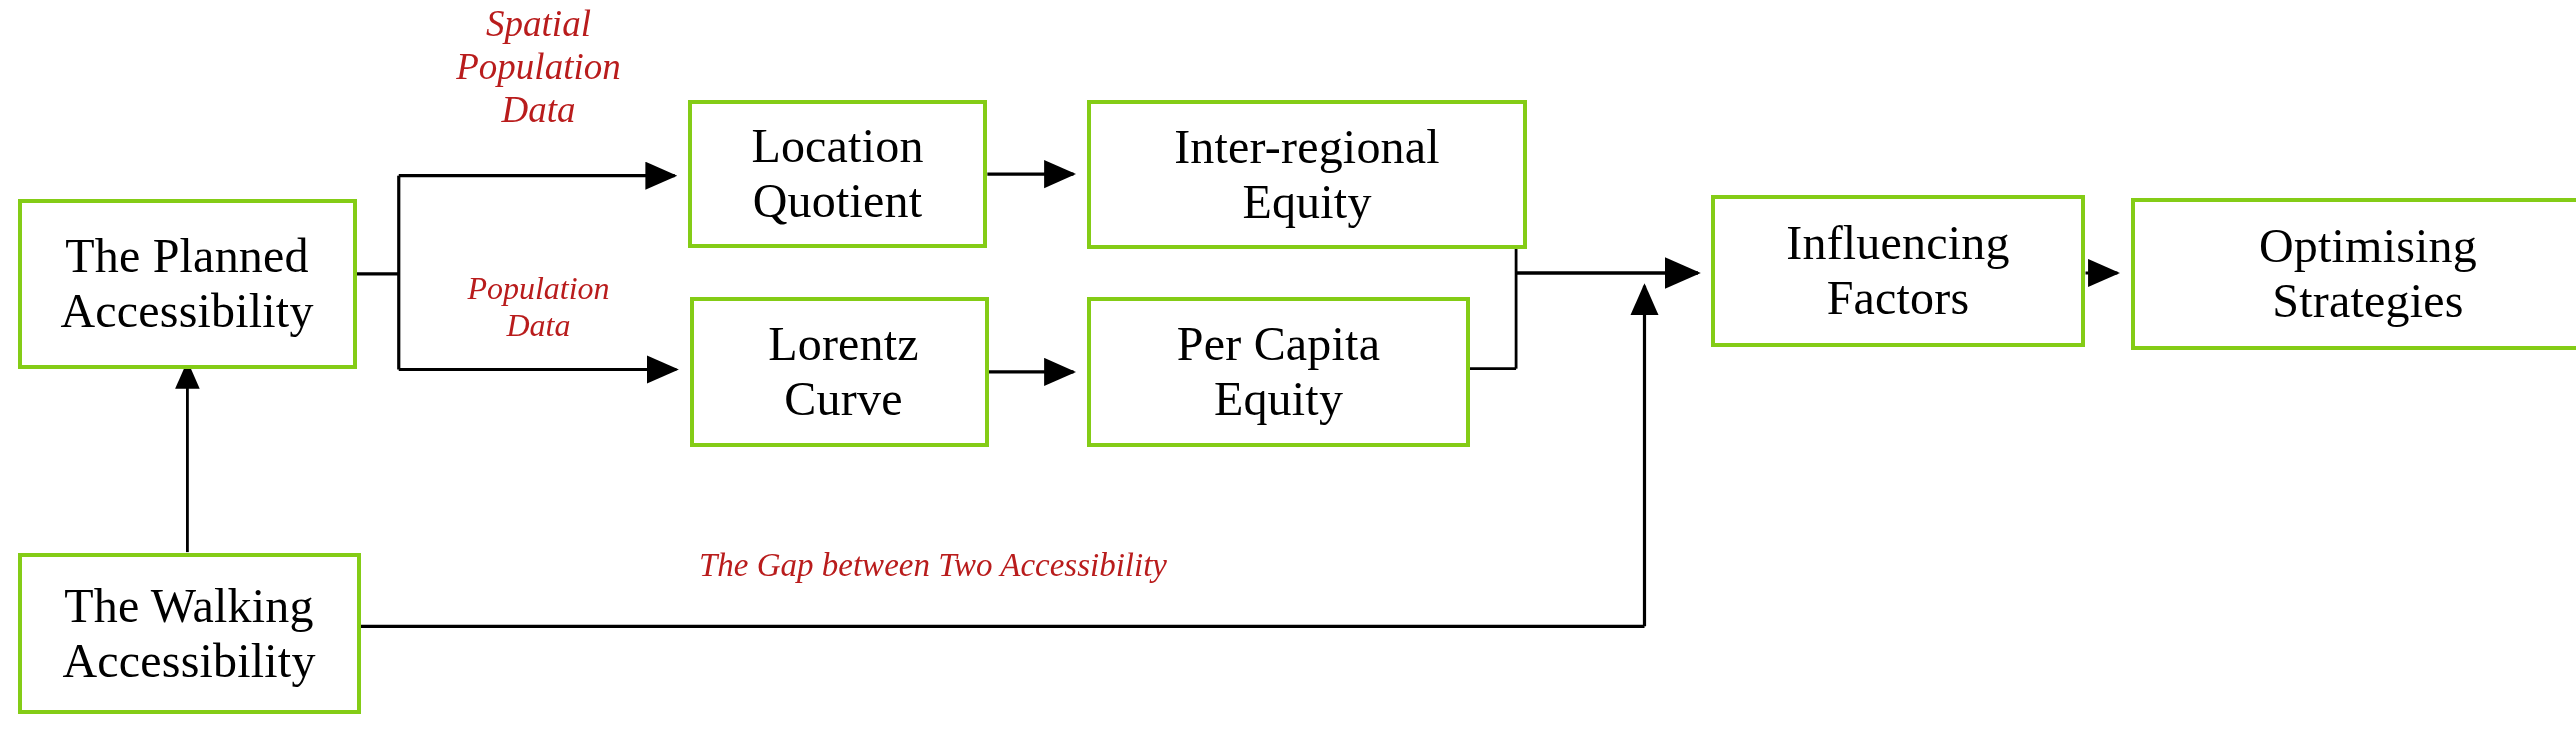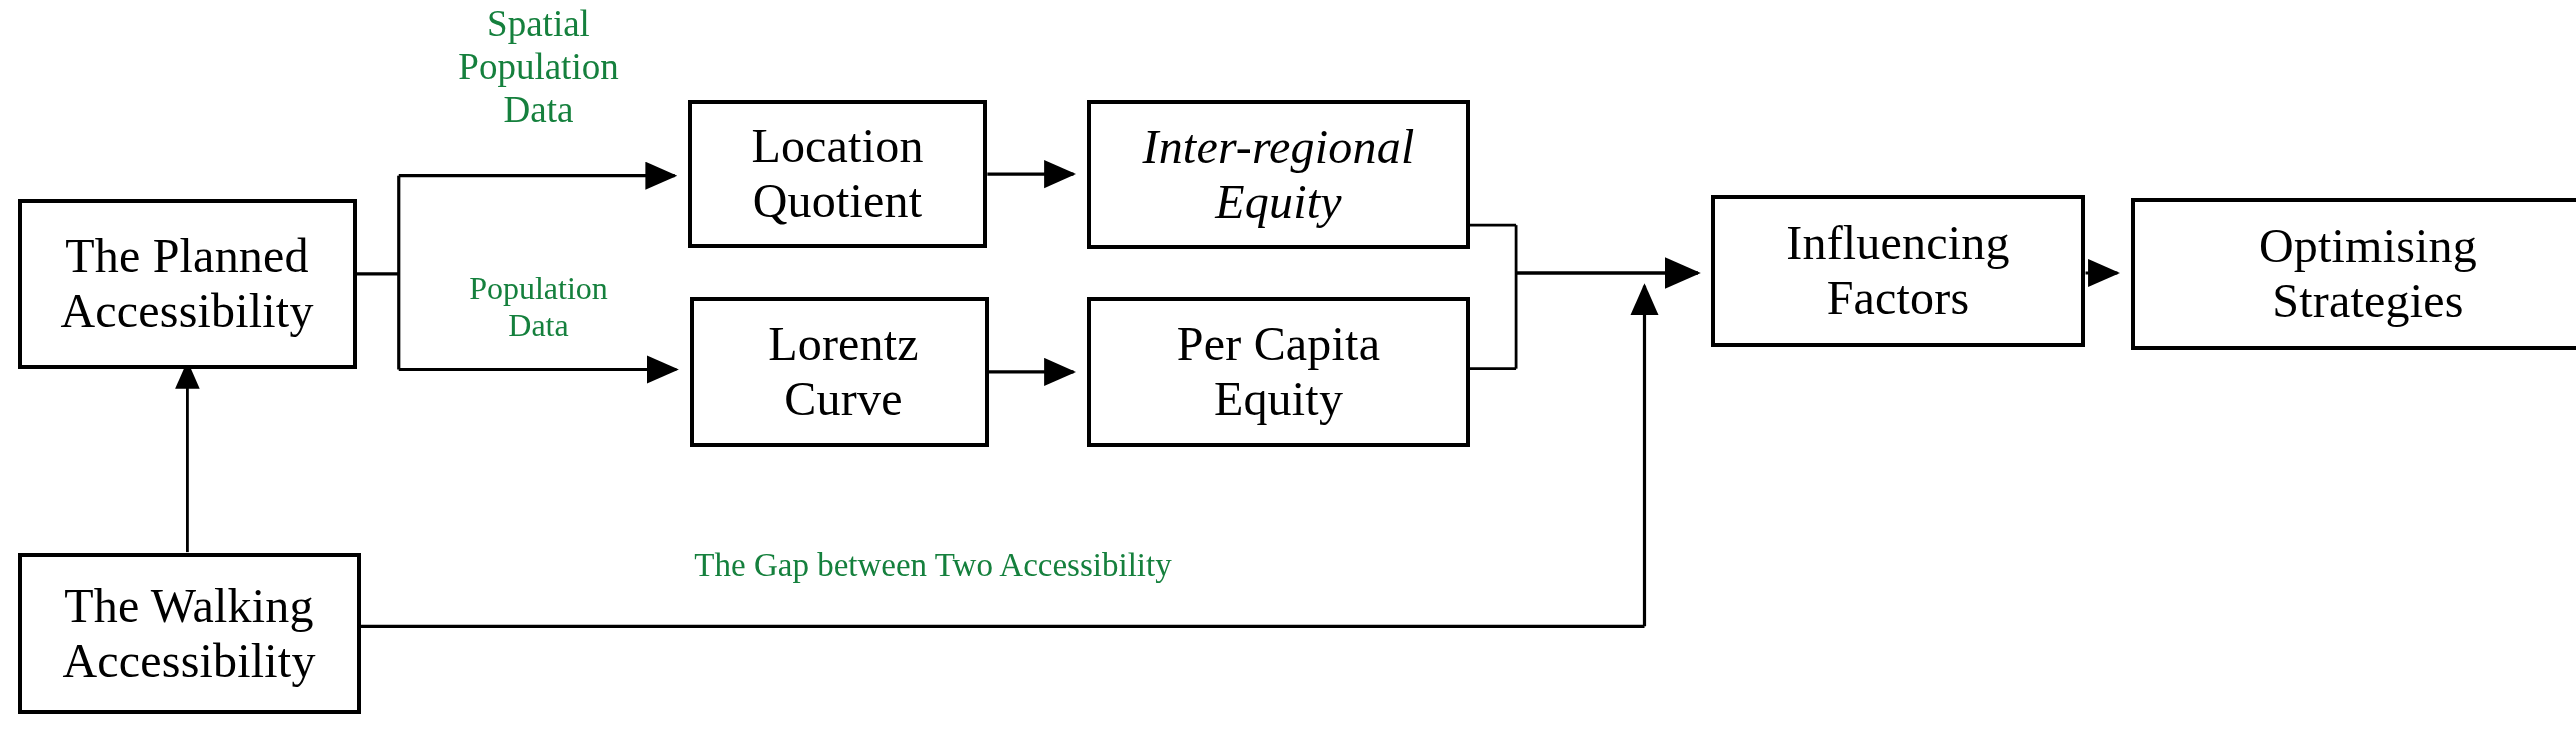--- a/index.html
+++ b/index.html
@@ -13,51 +13,52 @@
     width: 2576px;
     height: 731px;
     background: #ffffff;
     overflow: hidden;
     font-family: "Liberation Serif", "DejaVu Serif", serif;
   }
   
   .node {
     position: absolute;
     box-sizing: border-box;
-    border: 4px solid #000000;
+    border: 4px solid #84cc16;
     background: #ffffff;
     display: flex;
     align-items: center;
     justify-content: center;
     text-align: center;
     color: #000000;
     z-index: 5;
   }
   .node .node-label {
     display: block;
     width: 100%;
     line-height: 1.14;
     white-space: pre-line;
     font-size: 48px;
     letter-spacing: 0.2px;
   }
   
   #node-planned       { left: 17.5px;   top: 199px; width: 339px; height: 170px; }
   #node-location      { left: 688px;  top: 100px; width: 299px; height: 148px; }
-  #node-interregional { left: 1087px; top: 100px; width: 383px; height: 149px; font-style: italic; }
+  #node-interregional { left: 1087px; top: 100px; width: 440px; height: 149px; }
   #node-lorentz       { left: 690px;  top: 297px; width: 299px; height: 150px; padding-left: 8px; }
   #node-percapita     { left: 1087px; top: 297px; width: 383px; height: 150px; }
   #node-influencing   { left: 1711px; top: 195px; width: 374px; height: 152px; }
   #node-optimising    { left: 2131px; top: 198px; width: 474px; height: 152px; }
   #node-walking       { left: 17.5px;   top: 553px; width: 343px; height: 161px; }
 
   
   .edge-label {
     position: absolute;
-    color: #15803d;
+    font-style: italic;
+    color: #b91c1c;
     text-align: center;
     line-height: 1.16;
     white-space: pre-line;
     z-index: 6;
   }
   #label-spatial   { left: 431px;  top: 3.2px;   width: 215px; font-size: 37px; }
   #label-population{ left: 435px;  top: 270px; width: 207px; font-size: 32px; }
   #label-gap       { left: 606px;  top: 546px; width: 654px; font-size: 33px; text-align: center; }
 
   

